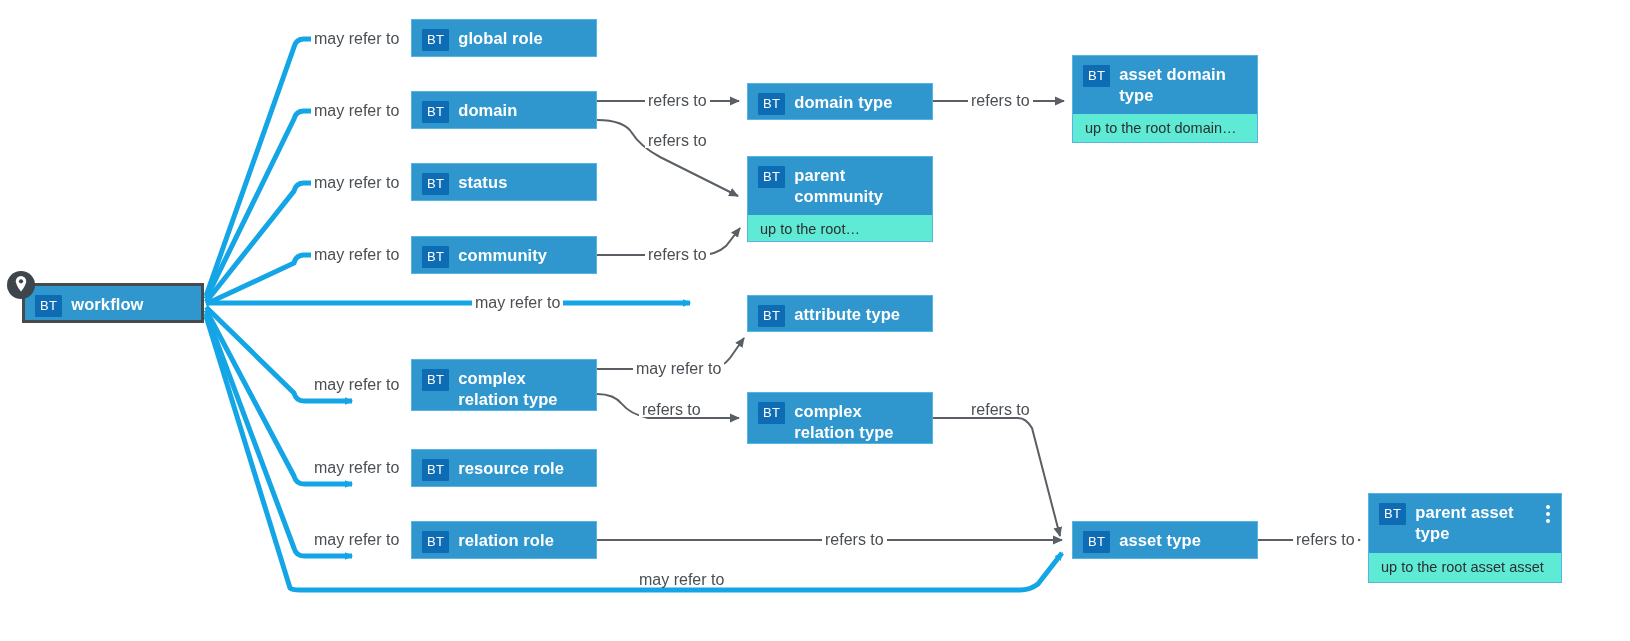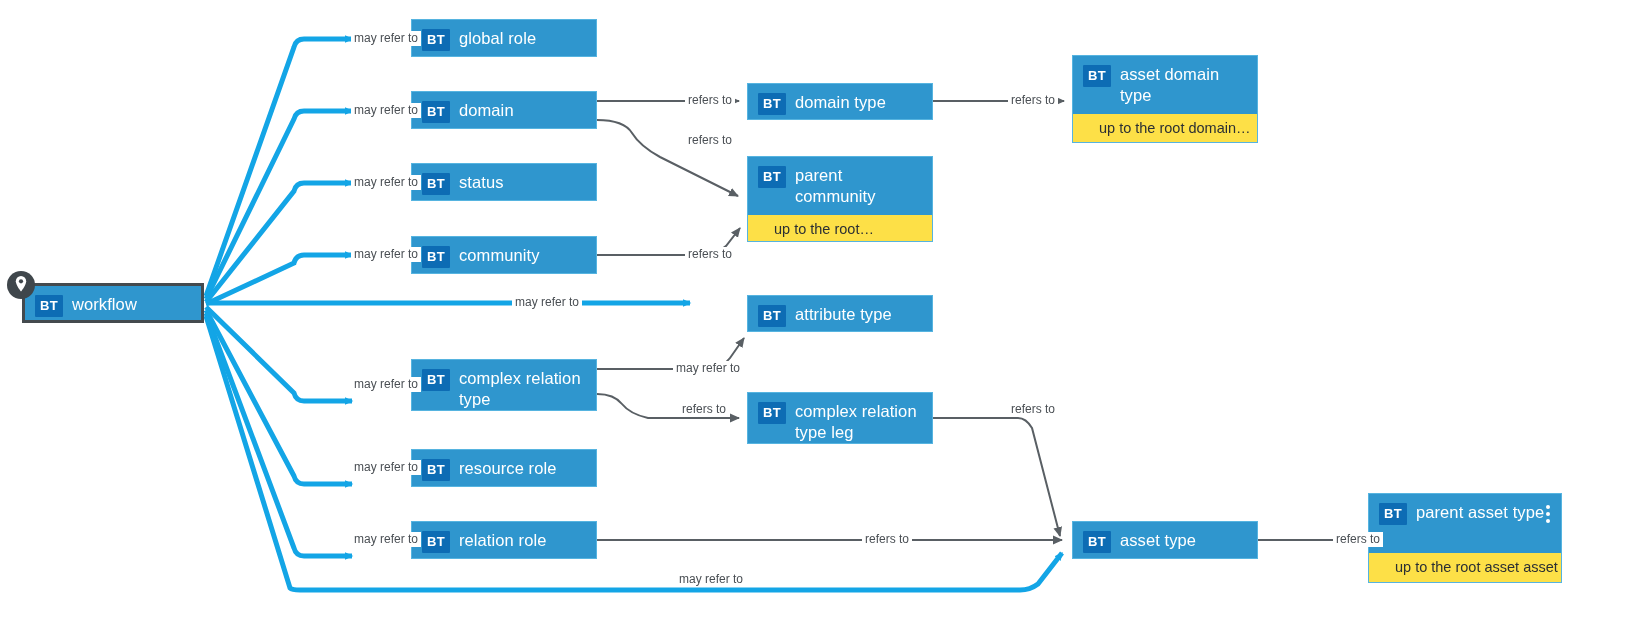--- a/index.html
+++ b/index.html
@@ -5,36 +5,36 @@
   html,body{margin:0;padding:0;background:#ffffff;}
   body{width:1630px;height:641px;position:relative;overflow:hidden;
        font-family:"Liberation Sans","DejaVu Sans",sans-serif;}
   #canvas{position:absolute;inset:0;width:1630px;height:641px;}
   svg.edges{position:absolute;left:0;top:0;width:1630px;height:641px;overflow:visible;}
 
   .node{position:absolute;box-sizing:border-box;background:#2f96ce;
         border:1px solid #56b4e0;display:flex;flex-direction:column;}
   .node.root{border:3px solid #444a4e;background:#2f96ce;}
   .node-head{display:flex;align-items:flex-start;gap:9px;padding:8px 10px;flex:1;}
-  .badge{flex:0 0 auto;background:#0d6cb4;color:#ffffff;font-weight:bold;
+  .badge{flex:0 0 auto;background:#0d6cb4;color:#ffffff;font-weight:normal;
          font-size:13px;line-height:1;padding:4px 5px 5px 5px;letter-spacing:.3px;
          border-radius:1px;margin-top:1px;}
-  .node-label{color:#ffffff;font-weight:normal;font-size:16.5px;line-height:21px;
+  .node-label{color:#ffffff;font-weight:bold;font-size:16.5px;line-height:21px;
               letter-spacing:.1px;}
-  .subpanel{background:#fde047;color:#2b2f33;font-size:14.5px;line-height:17px;
-            padding:6px 26px;white-space:nowrap;overflow:hidden;}
+  .subpanel{background:#5eead4;color:#2b2f33;font-size:14.5px;line-height:17px;
+            padding:6px 12px;white-space:nowrap;overflow:hidden;}
   .kebab{position:absolute;right:11px;top:11px;display:flex;flex-direction:column;
          gap:3px;}
   .kebab i{display:block;width:4px;height:4px;border-radius:50%;background:#ffffff;}
 
   .pin{position:absolute;width:30px;height:30px;}
   .pin svg{display:block;}
 
-  .elabel{position:absolute;color:#4a4f54;font-size:12px;line-height:15px;
-          background:#ffffff;padding:0 3px;white-space:nowrap;margin-left:40px;}
+  .elabel{position:absolute;color:#4a4f54;font-size:16px;line-height:15px;
+          background:#ffffff;padding:0 3px;white-space:nowrap;}
   .elabel.blue{color:#4a4f54;}
 </style>
 </head>
 <body>
 
 <div id="canvas">
 
   <svg class="edges" viewBox="0 0 1630 641">
     <defs>
       <marker id="ah-blue" markerWidth="9" markerHeight="9" refX="7.2" refY="4.5" orient="auto" markerUnits="userSpaceOnUse">

